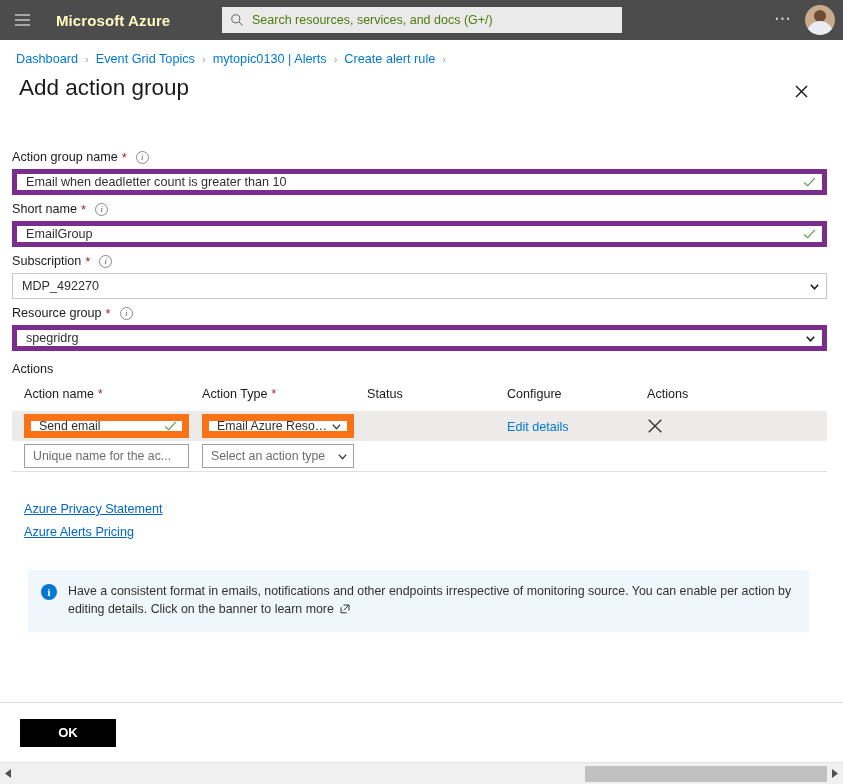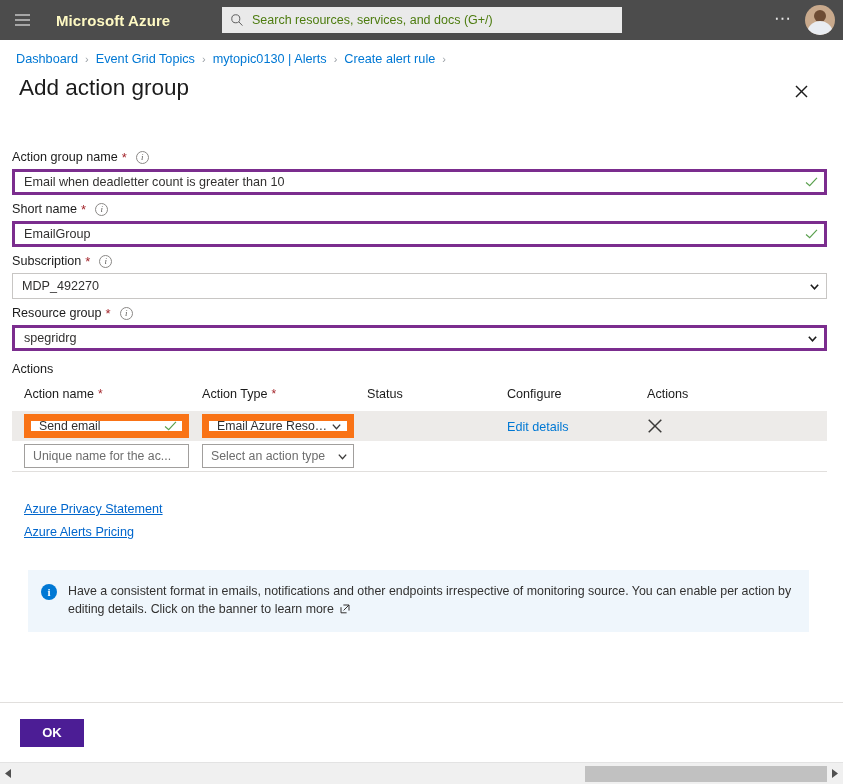--- a/index.html
+++ b/index.html
@@ -184,21 +184,21 @@
     height: 26px;
     width: 100%;
     display: flex;
     align-items: center;
     background: #fff;
     padding: 0 6px 0 9px;
     font-size: 12.6px;
     color: #323130;
     position: relative;
   }
-  .control.validated { border: 3px solid #15803d; border-color: #7b2d8e; }
+  .control.validated { border: 5px solid #15803d; border-color: #7b2d8e; }
   .control.plain { border: 1px solid #c8c6c4; }
   .control .val {
     flex: 1;
     white-space: nowrap;
     overflow: hidden;
     text-overflow: ellipsis;
   }
   .chk {
     width: 13px; height: 10px; flex: none;
   }
@@ -333,27 +333,27 @@
     left: 0; bottom: 22px;
     width: 843px;
     height: 60px;
     background: #fff;
     border-top: 1px solid #e1dfdd;
     display: flex;
     align-items: center;
     padding-left: 20px;
   }
   .ok-btn {
-    background: #4c1d95;
+    background: #000000;
     color: #fff;
     border: none;
     font-size: 13px;
     font-weight: bold;
     font-family: "Liberation Sans", sans-serif;
-    width: 64px; height: 28px;
+    width: 96px; height: 28px;
     cursor: pointer;
   }
 
   
   .hscroll {
     position: absolute;
     left: 0; bottom: 0;
     width: 843px; height: 22px;
     background: #f0f0f0;
     border-top: 1px solid #e3e3e3;

